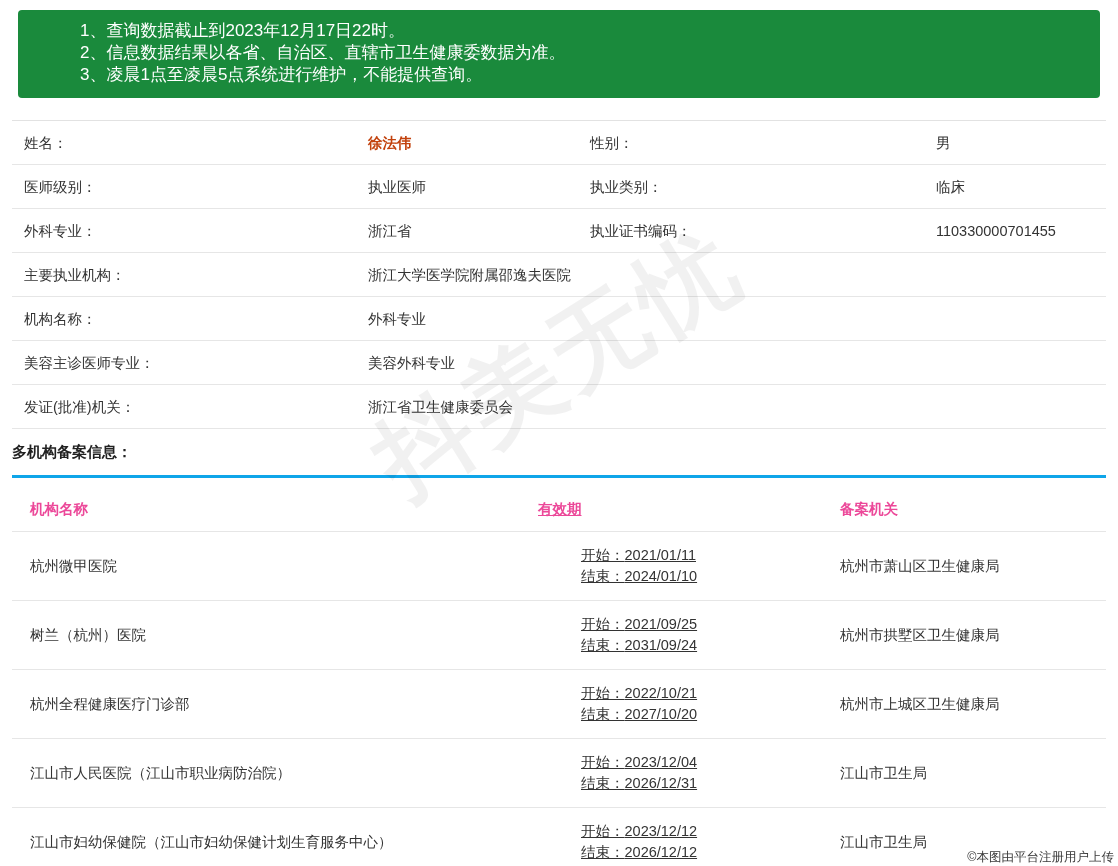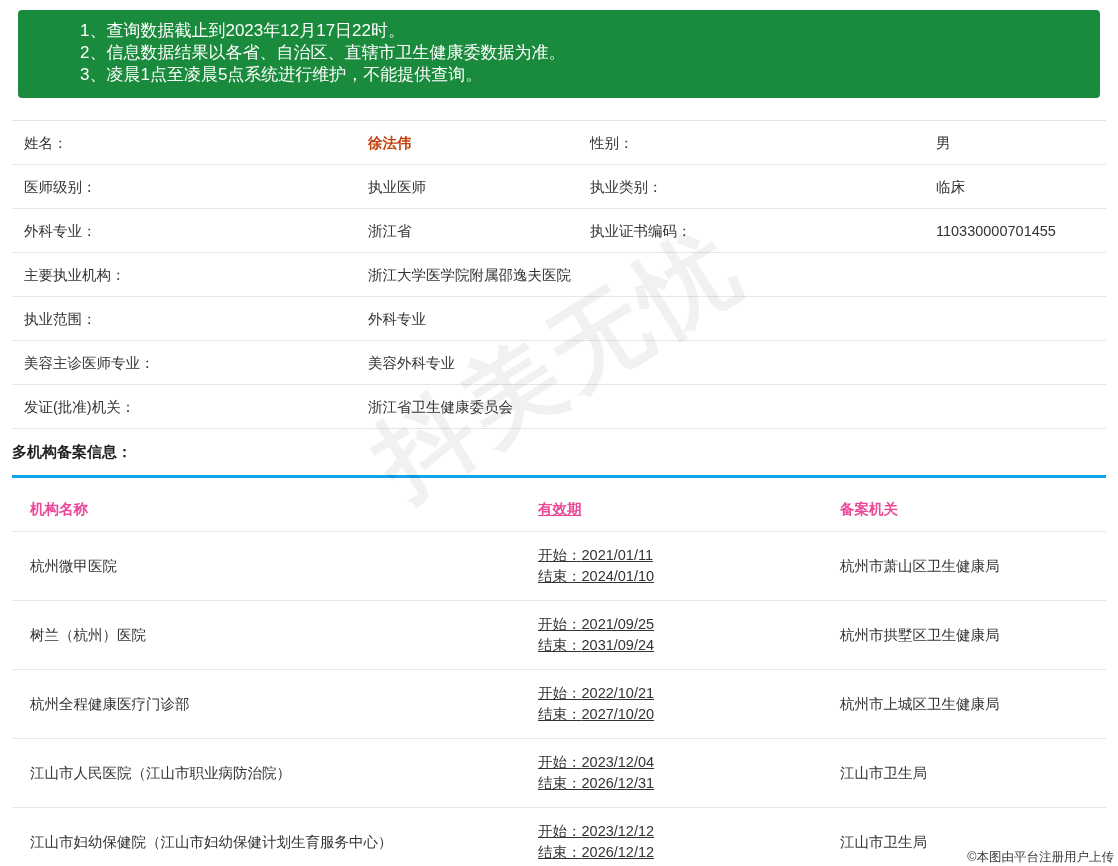--- a/index.html
+++ b/index.html
@@ -113,21 +113,21 @@
   .tbl td {
     font-size: 14.5px;
     color: #333;
     padding: 13px 0 13px 0;
     border-bottom: 1px solid #e6e6e6;
     vertical-align: middle;
   }
   .col-name { width: 508px; padding-left: 18px !important; }
   .col-date { width: 300px; text-decoration: underline; }
   .col-org  { width: auto; padding-left: 2px !important; }
-  .date-line { line-height: 21px; white-space: nowrap; }
+  .date-line { line-height: 21px; white-space: nowrap; margin-left: 43px; }
 
   
   .wm {
     position: absolute;
     left: 355px;
     top: 300px;
     font-size: 96px;
     font-weight: bold;
     color: rgba(0,0,0,0.055);
     transform: rotate(-32deg);
@@ -180,21 +180,21 @@
       <div class="cell lbl2">执业证书编码：</div>
       <div class="cell val2">110330000701455</div>
     </div>
 
     <div class="info-row">
       <div class="cell lbl">主要执业机构：</div>
       <div class="cell val-wide">浙江大学医学院附属邵逸夫医院</div>
     </div>
 
     <div class="info-row">
-      <div class="cell lbl">执业范围：</div>
+      <div class="cell lbl">机构名称：</div>
       <div class="cell val-wide">外科专业</div>
     </div>
 
     <div class="info-row">
       <div class="cell lbl">美容主诊医师专业：</div>
       <div class="cell val-wide">美容外科专业</div>
     </div>
 
     <div class="info-row">
       <div class="cell lbl">发证(批准)机关：</div>

